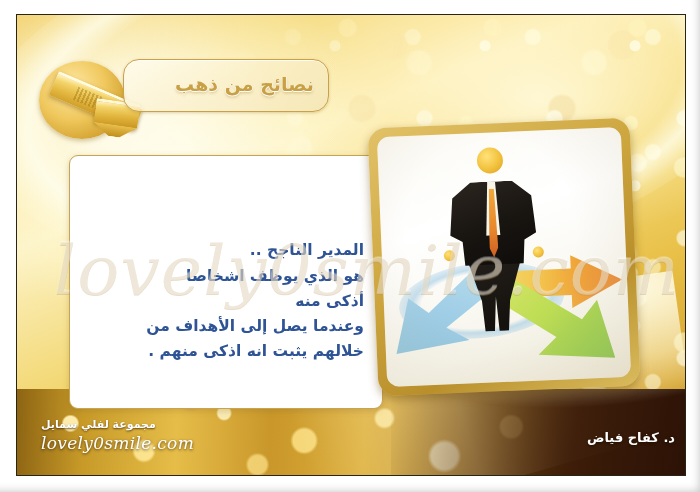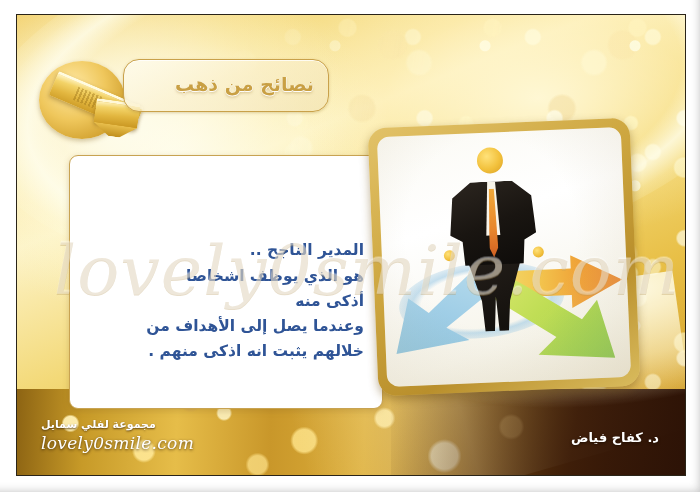--- a/index.html
+++ b/index.html
@@ -262,21 +262,21 @@
     direction:rtl;text-align:left;font-size:11px;font-weight:bold;
     text-shadow:0 1px 2px rgba(60,35,5,.8);
     margin-bottom:2px;
   }
   .footer-left .site{
     font-family:"DejaVu Serif","Liberation Serif",serif;
     font-style:italic;font-size:17px;letter-spacing:.3px;
     text-shadow:0 1px 3px rgba(50,28,4,.85);
   }
   .footer-right{
-    position:absolute;right:26px;bottom:30px;
+    position:absolute;right:10px;bottom:30px;
     direction:rtl;color:#ffffff;font-size:13px;font-weight:bold;
     text-shadow:0 1px 3px rgba(30,14,2,.9);
   }
 </style>
 </head>
 <body>
 
 <div id="poster">
   <div id="card">
 

